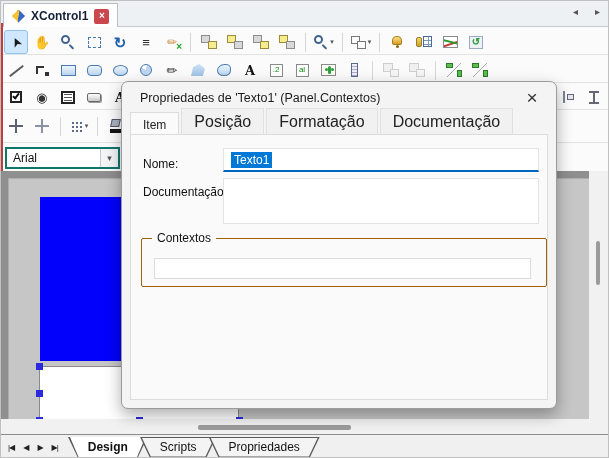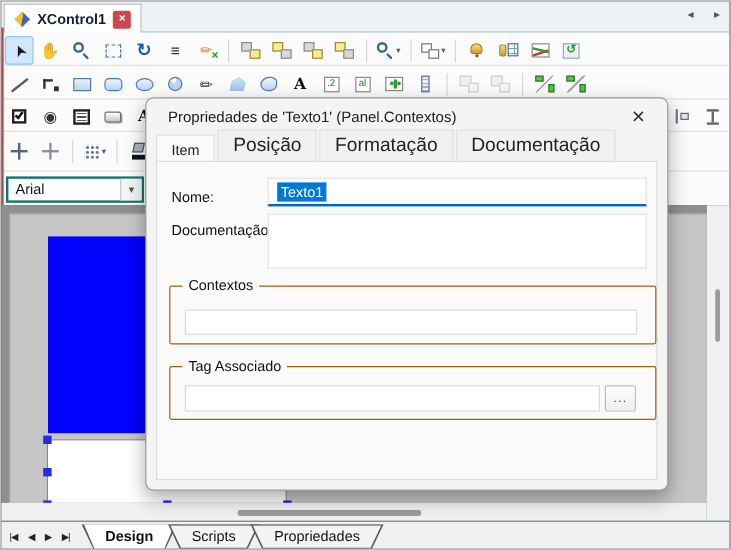--- a/index.html
+++ b/index.html
@@ -413,21 +413,16 @@
         <span class="sel">Texto1</span>
       </div>
       <span class="fld-label" id="doc-label">Documentação:</span>
       <div id="doc-input"></div>
 
       <div class="groupbox" id="grp-contextos">
         <span class="legend">Contextos</span>
         <div class="grp-input" id="contextos-input"></div>
       </div>
 
-      <div class="groupbox" id="grp-tag">
-        <span class="legend">Tag Associado</span>
-        <div class="grp-input" id="tag-input"></div>
-        <div id="tag-browse">...</div>
-      </div>
     </div>
   </div>
 
 </div>
 
 </body></html>

